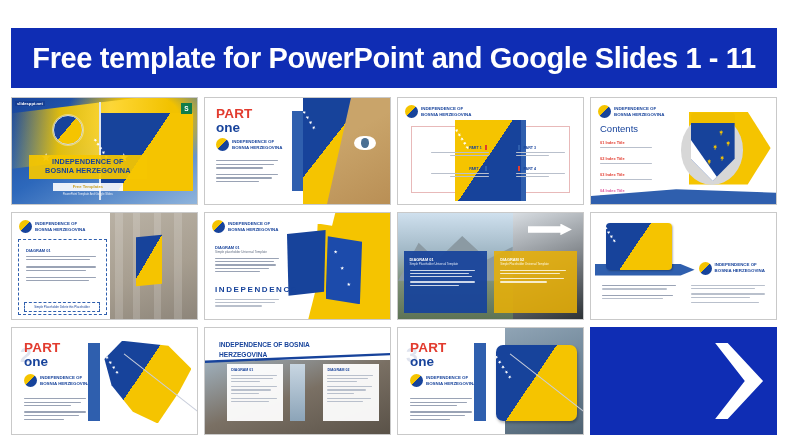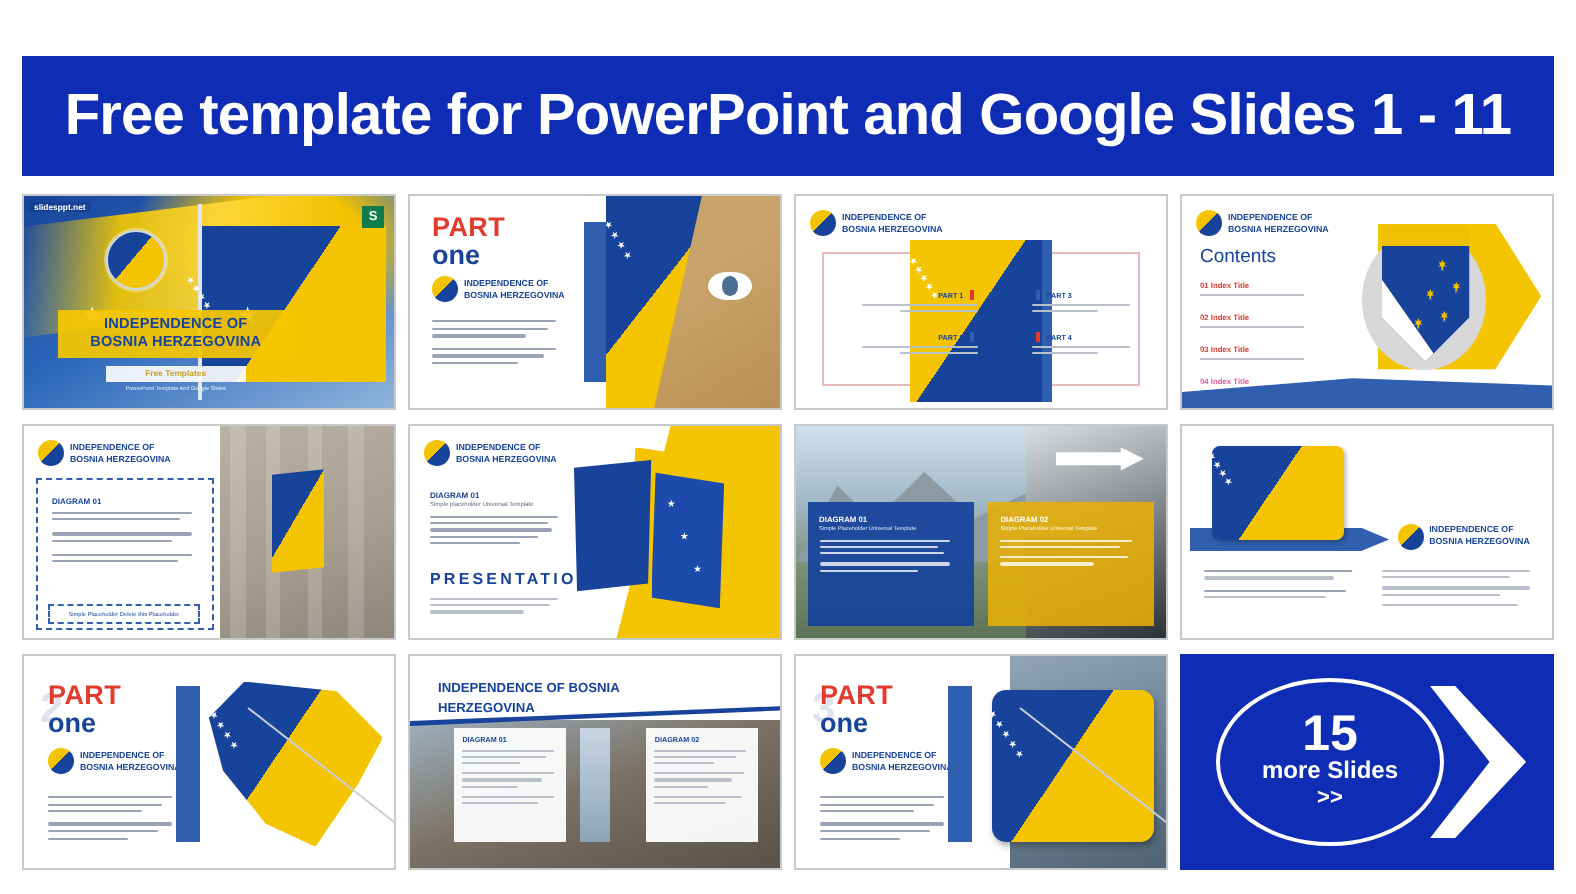--- a/index.html
+++ b/index.html
@@ -446,21 +446,21 @@
         </div>
         <div style="position:absolute;left:10px;top:32px;width:64px">
           <div style="font-size:4px;font-weight:700;color:#17439b">DIAGRAM 01</div>
           <div style="font-size:3px;color:#5f6b80;margin-bottom:4px">Simple placeholder Universal Template</div>
           <i class="lorem" style="height:1.2px;width:100%;margin-bottom:2px"></i>
           <i class="lorem" style="height:1.2px;width:92%;margin-bottom:2px"></i>
           <i class="lorem" style="height:1.2px;width:96%;margin-bottom:2px"></i>
           <i class="lorem" style="height:1.2px;width:84%;margin-bottom:2px"></i>
           <i class="lorem" style="height:1.2px;width:70%"></i>
         </div>
-        <div class="pres">PRESENTATION</div>
+        <div class="pres">INDEPENDENCE</div>
         <div style="position:absolute;left:10px;top:86px;width:64px">
           <i class="lorem d" style="height:1.2px;width:100%;margin-bottom:2px"></i>
           <i class="lorem d" style="height:1.2px;width:94%;margin-bottom:2px"></i>
           <i class="lorem d" style="height:1.2px;width:74%"></i>
         </div>
       </div>
     </div>
 
     <div class="slide s7">
       <div class="slide-inner">
@@ -632,23 +632,18 @@
             <span class="star s"></span>
               <span class="star s"></span>
           </div>
         </div>
         <div class="diag"></div>
       </div>
     </div>
 
     <div class="slide s12">
       <div class="slide-inner">
-        <div class="ring">
-          <div class="n">15</div>
-          <div class="m">more Slides</div>
-          <div class="c">&gt;&gt;</div>
-        </div>
         <div class="chev"></div>
       </div>
     </div>
 
   </div>
 </div>
 
 </body></html>

